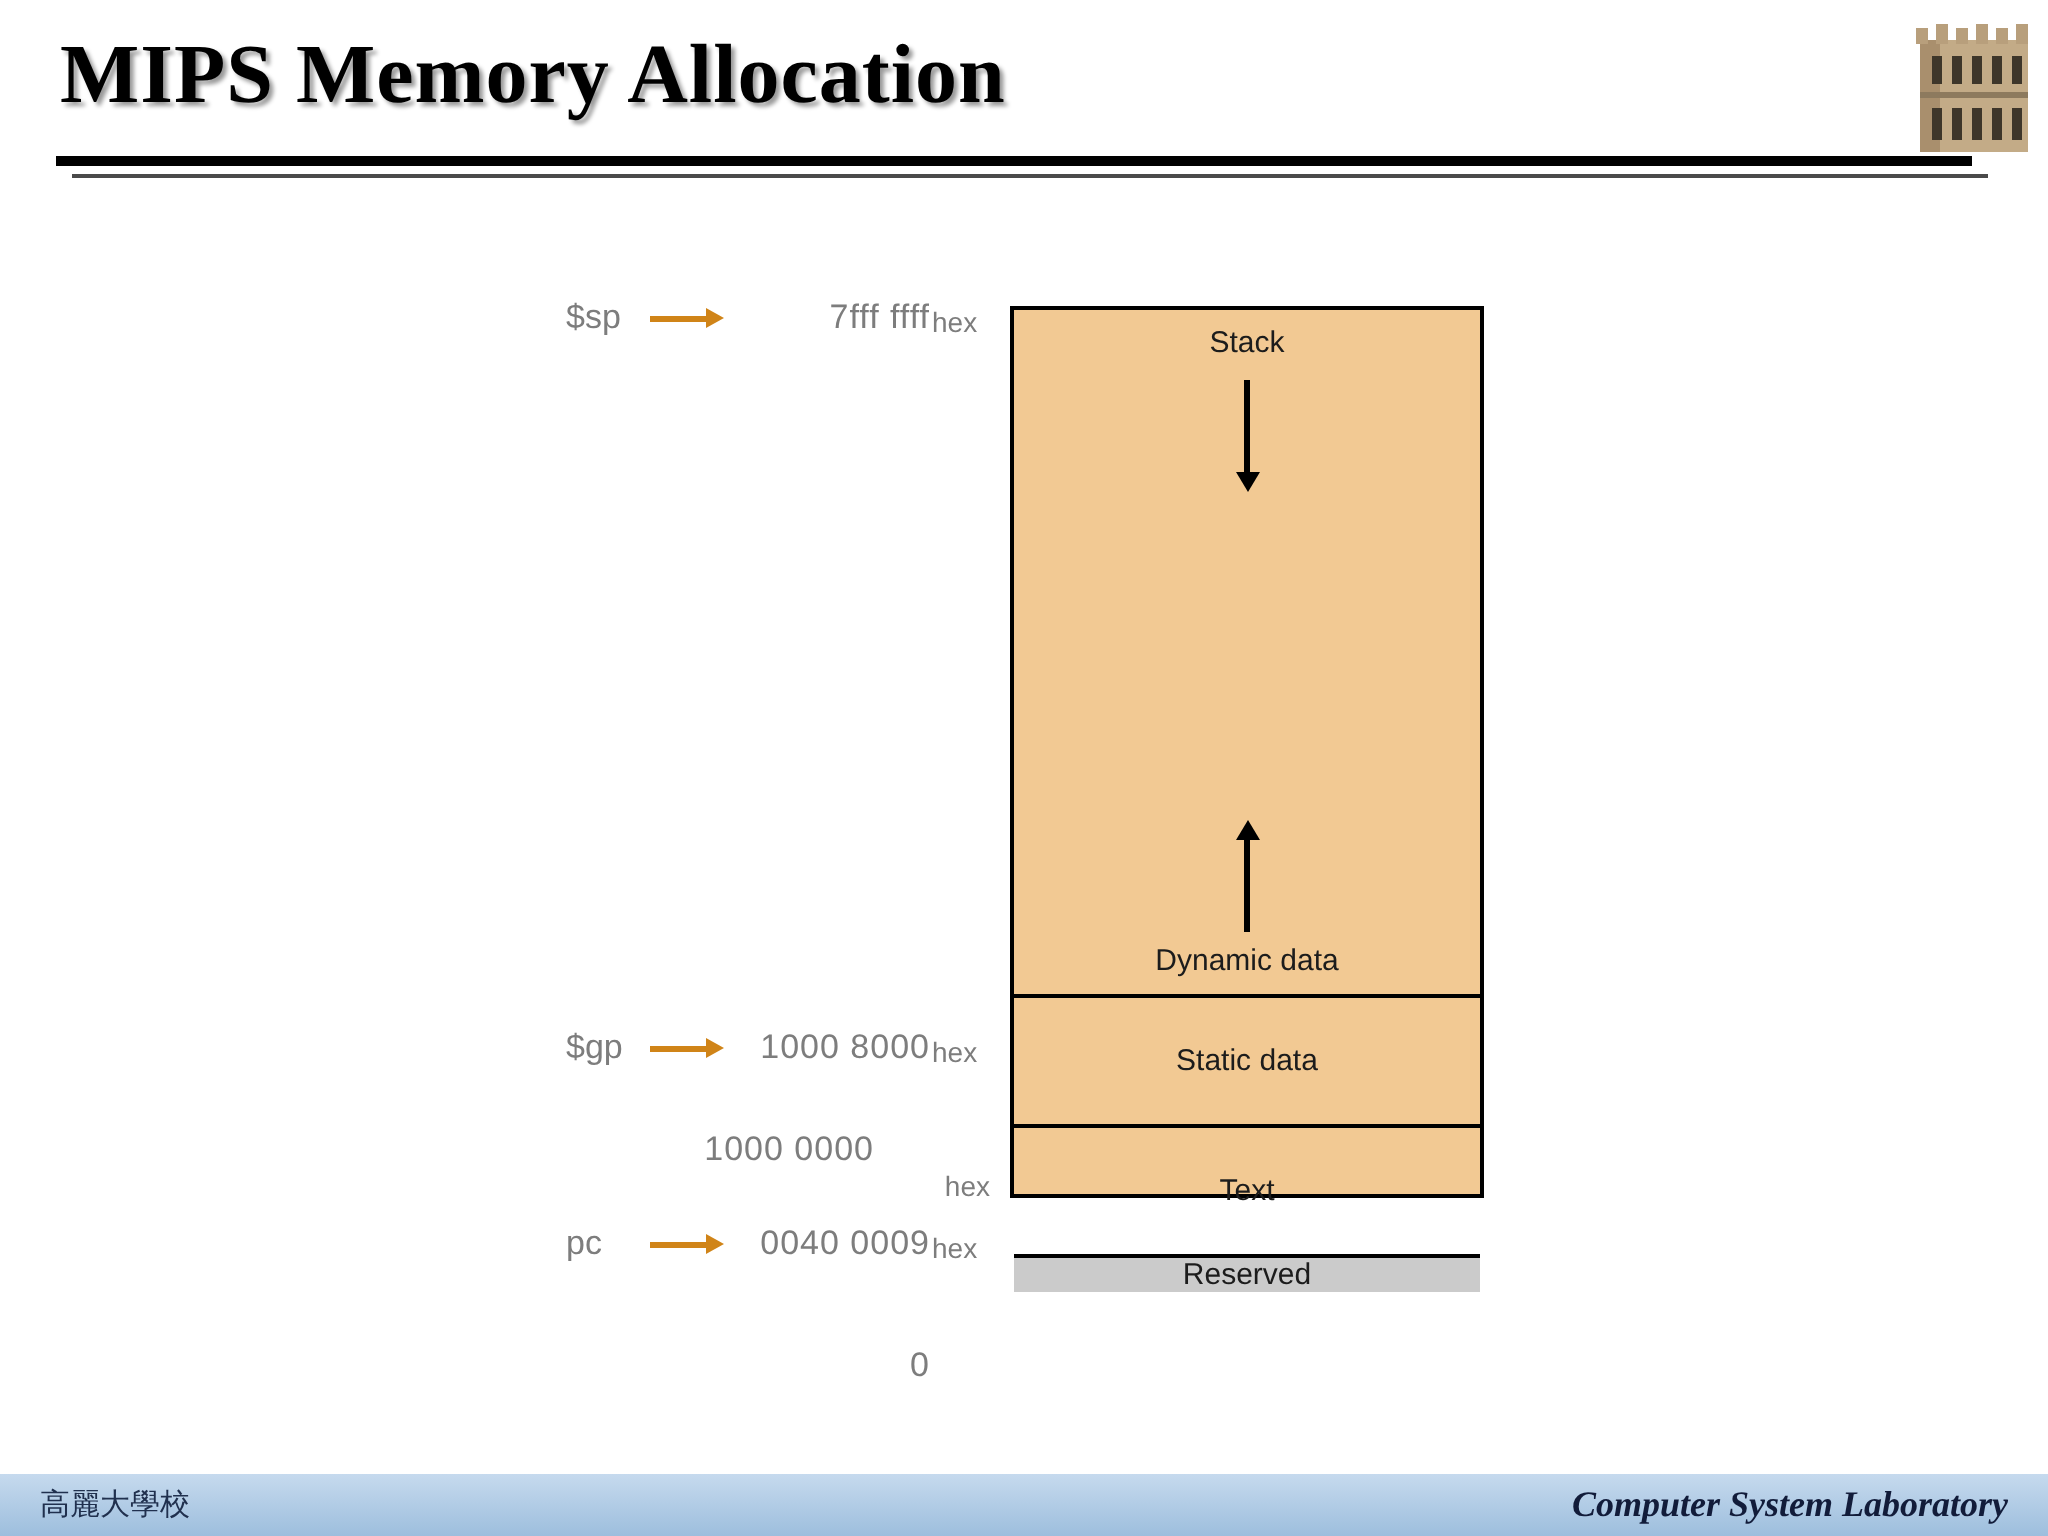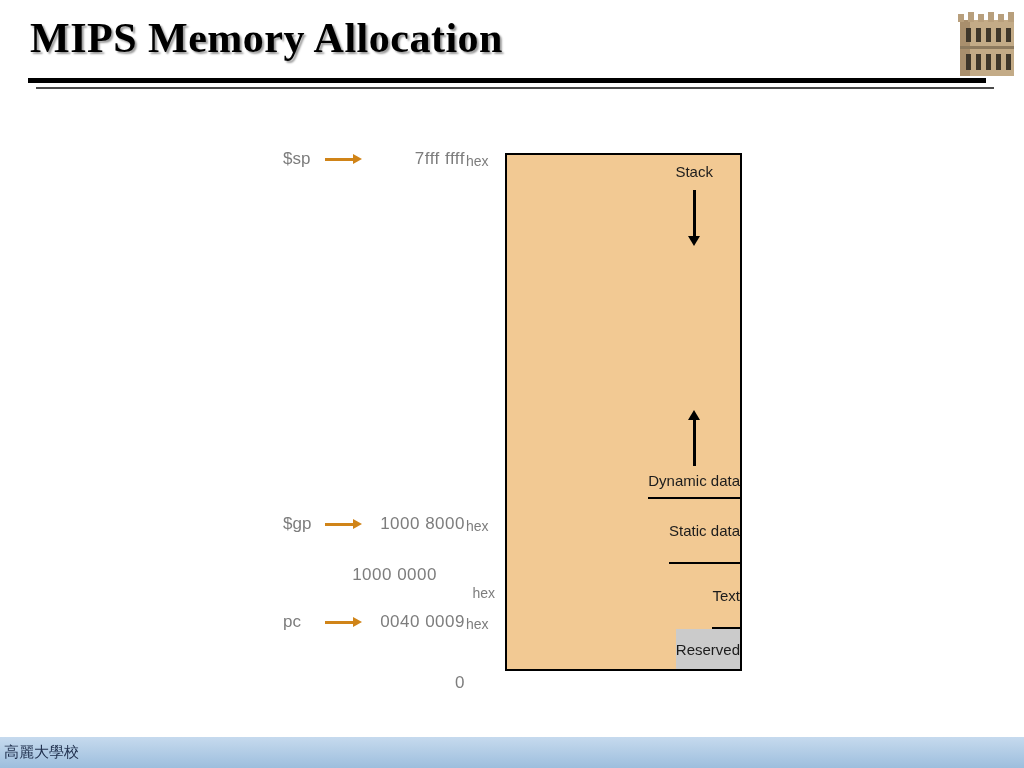--- a/index.html
+++ b/index.html
@@ -17,22 +17,22 @@
   .title{position:absolute;left:30px;top:14px;font-family:"Liberation Serif",serif;
     font-weight:bold;font-size:42px;color:#000;letter-spacing:.5px;
     text-shadow:2px 2px 2px #9a9a9a;}
   .title-rule{position:absolute;left:28px;top:78px;width:958px;height:5px;background:#000;}
   .title-rule-shadow{position:absolute;left:36px;top:87px;width:958px;height:2px;background:#4a4a4a;}
 
   
   .building{position:absolute;right:2px;top:6px;width:70px;height:70px;}
 
   
-  .mem-box{position:absolute;left:505px;top:153px;width:237px;height:518px;
-    border:2px solid #000;background:var(--mem-fill);display:flex;flex-direction:column;align-items:flex-end;}
+  .mem-box{position:absolute;left:505px;top:153px;width:237px;height:446px;
+    border:2px solid #000;background:var(--mem-fill);display:flex;flex-direction:column;}
   .seg{display:flex;align-items:center;justify-content:center;
     font-size:15px;color:#1c1c1c;}
   .seg-stack{flex:none;height:344px;border-bottom:2px solid #000;
     display:flex;flex-direction:column;align-items:center;}
   .seg-static{flex:none;height:65px;border-bottom:2px solid #000;}
   .seg-text{flex:none;height:65px;border-bottom:2px solid #000;}
   .seg-reserved{flex:1;background:var(--reserved-fill);}
   .stack-label{margin-top:8px;font-size:15px;color:#1c1c1c;}
   .dynamic-label{margin-bottom:8px;font-size:15px;color:#1c1c1c;}
   .spacer{flex:1;}
@@ -62,21 +62,21 @@
   .row-gp{top:513px;}
   .row-mid{top:555px;flex-direction:column;}
   .row-pc{top:611px;}
   .row-zero{top:672px;}
   .no-ptr .reg,.no-ptr .h-arrow{visibility:hidden;}
 
   
   .footer{position:absolute;left:0;bottom:0;width:1024px;height:31px;
     background:linear-gradient(#c6daee,#9dbedd);
     display:flex;align-items:center;justify-content:space-between;
-    padding:0 4px;margin-top:40px;}
+    padding:0 20px;margin-top:40px;}
   .footer-left{font-size:15px;color:#20304e;font-family:"Liberation Serif",serif;}
   .footer-right{font-size:18px;color:#121c3a;font-weight:bold;font-style:italic;
     font-family:"Liberation Serif",serif;}
 </style>
 </head>
 <body>
 
 <div class="slide">
 
   <div class="title">MIPS Memory Allocation</div>
@@ -171,15 +171,16 @@
       </div>
       <div class="dynamic-label">Dynamic data</div>
     </div>
     <div class="seg seg-static">Static data</div>
     <div class="seg seg-text">Text</div>
     <div class="seg seg-reserved">Reserved</div>
   </div>
 
   <div class="footer">
     <span class="footer-left">高麗大學校</span>
+    <span class="footer-right">Computer System Laboratory</span>
   </div>
 
 </div>
 
 </body></html>

